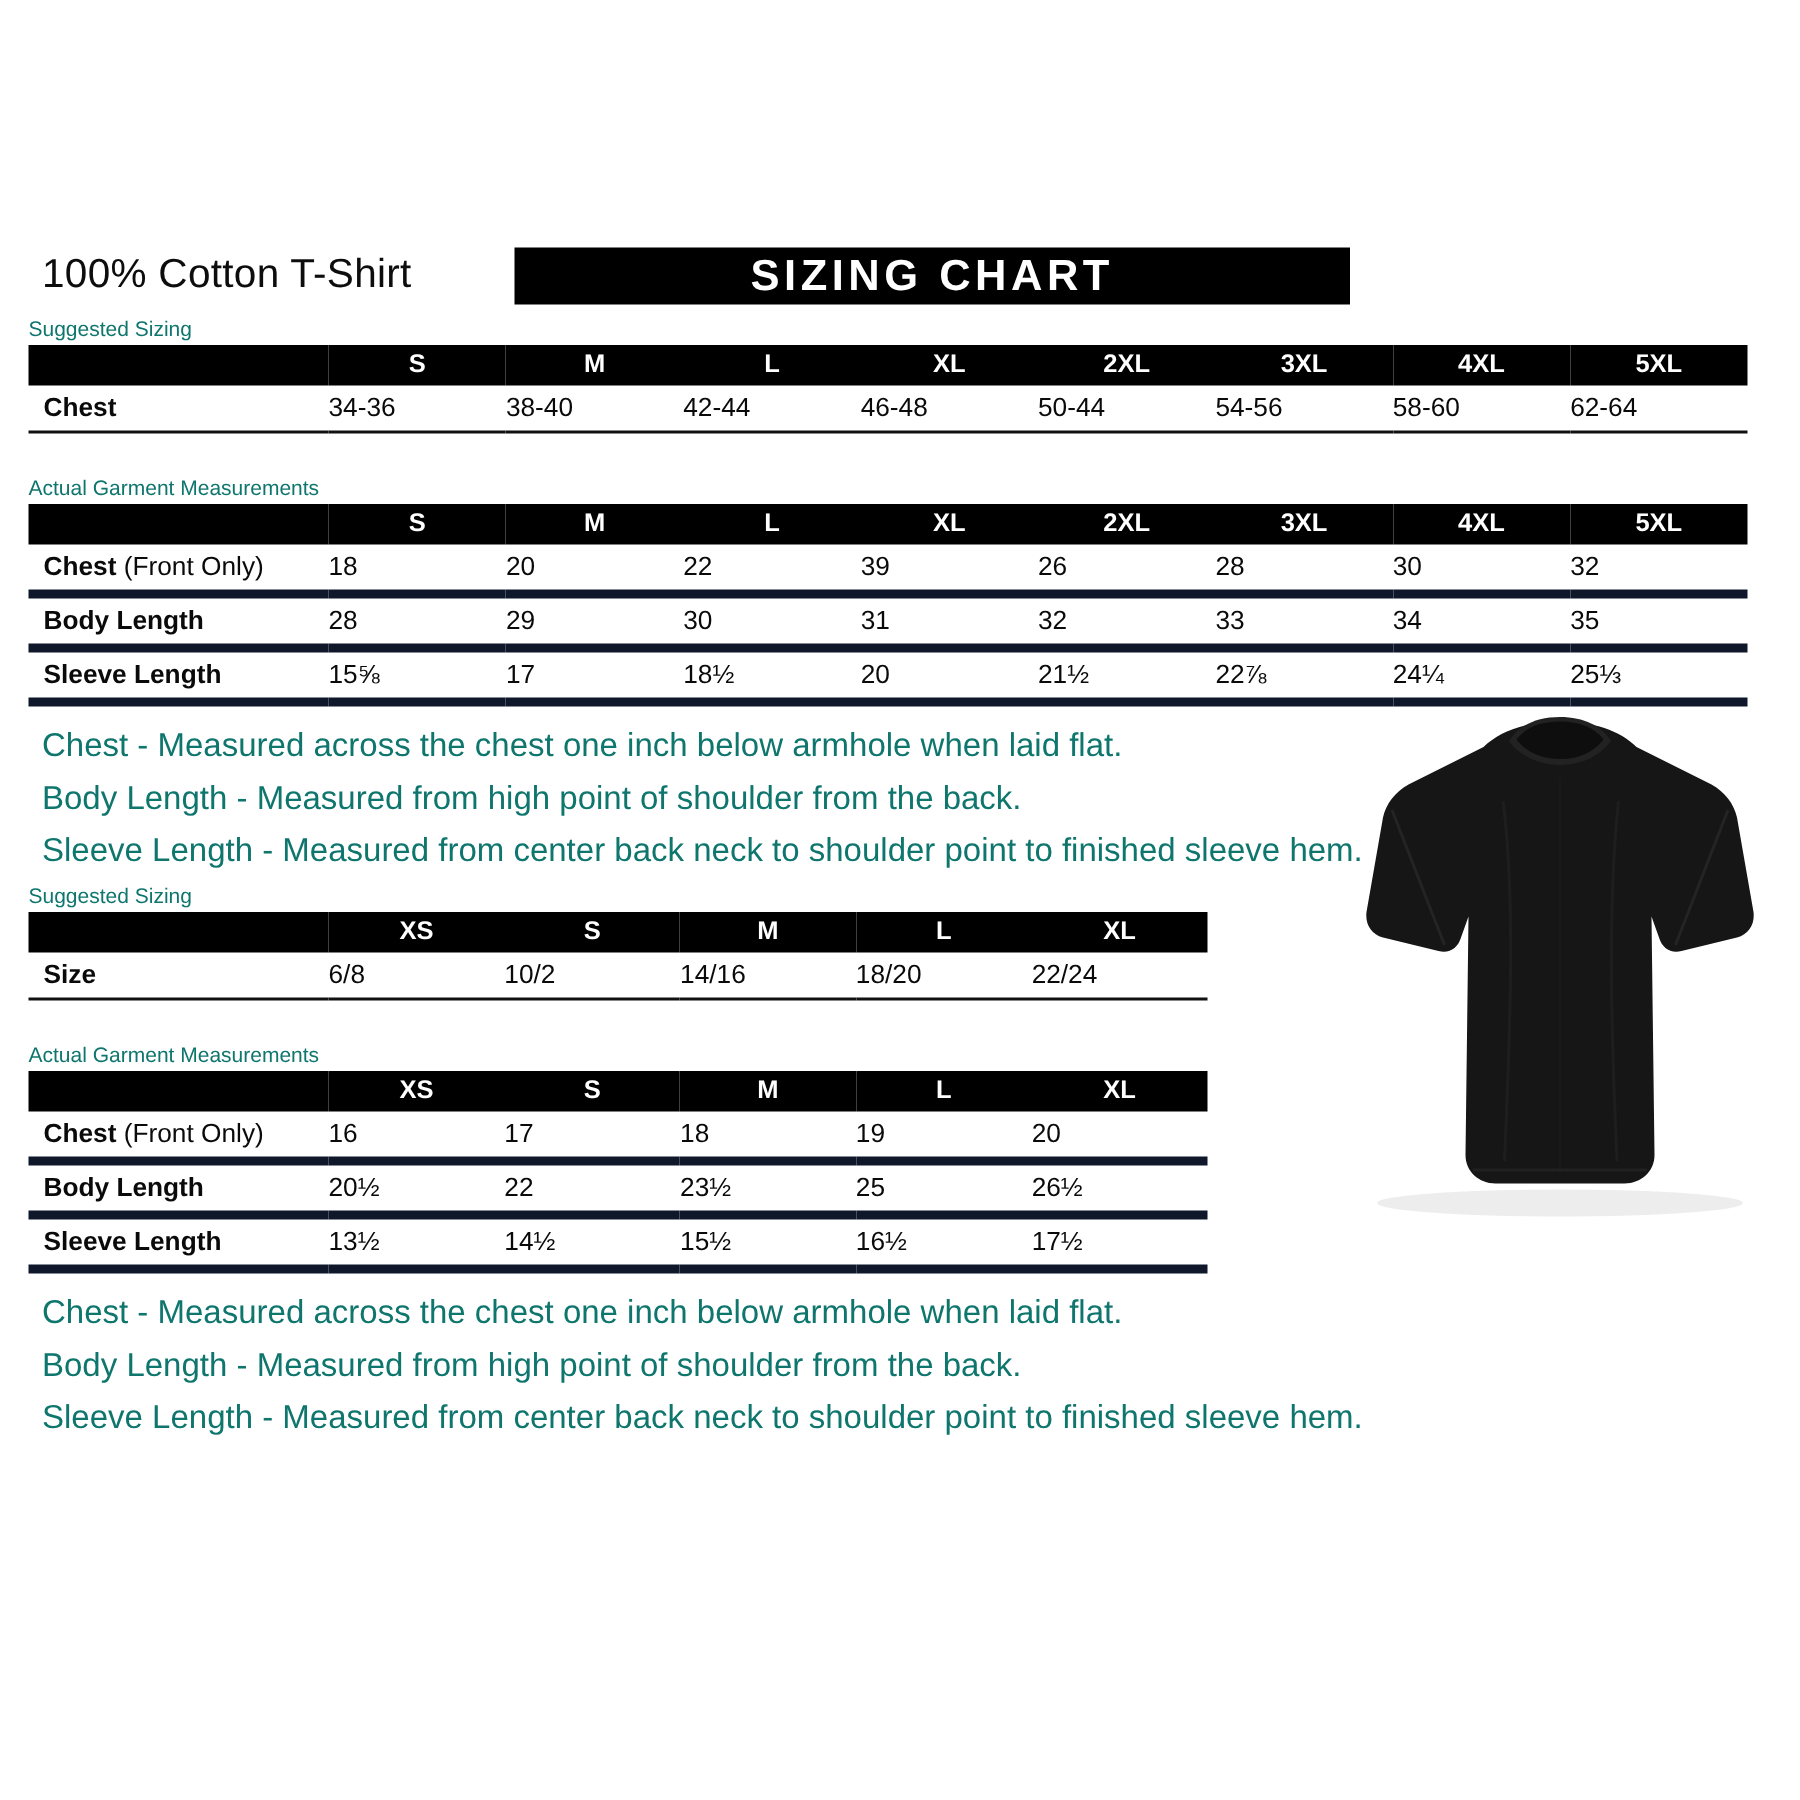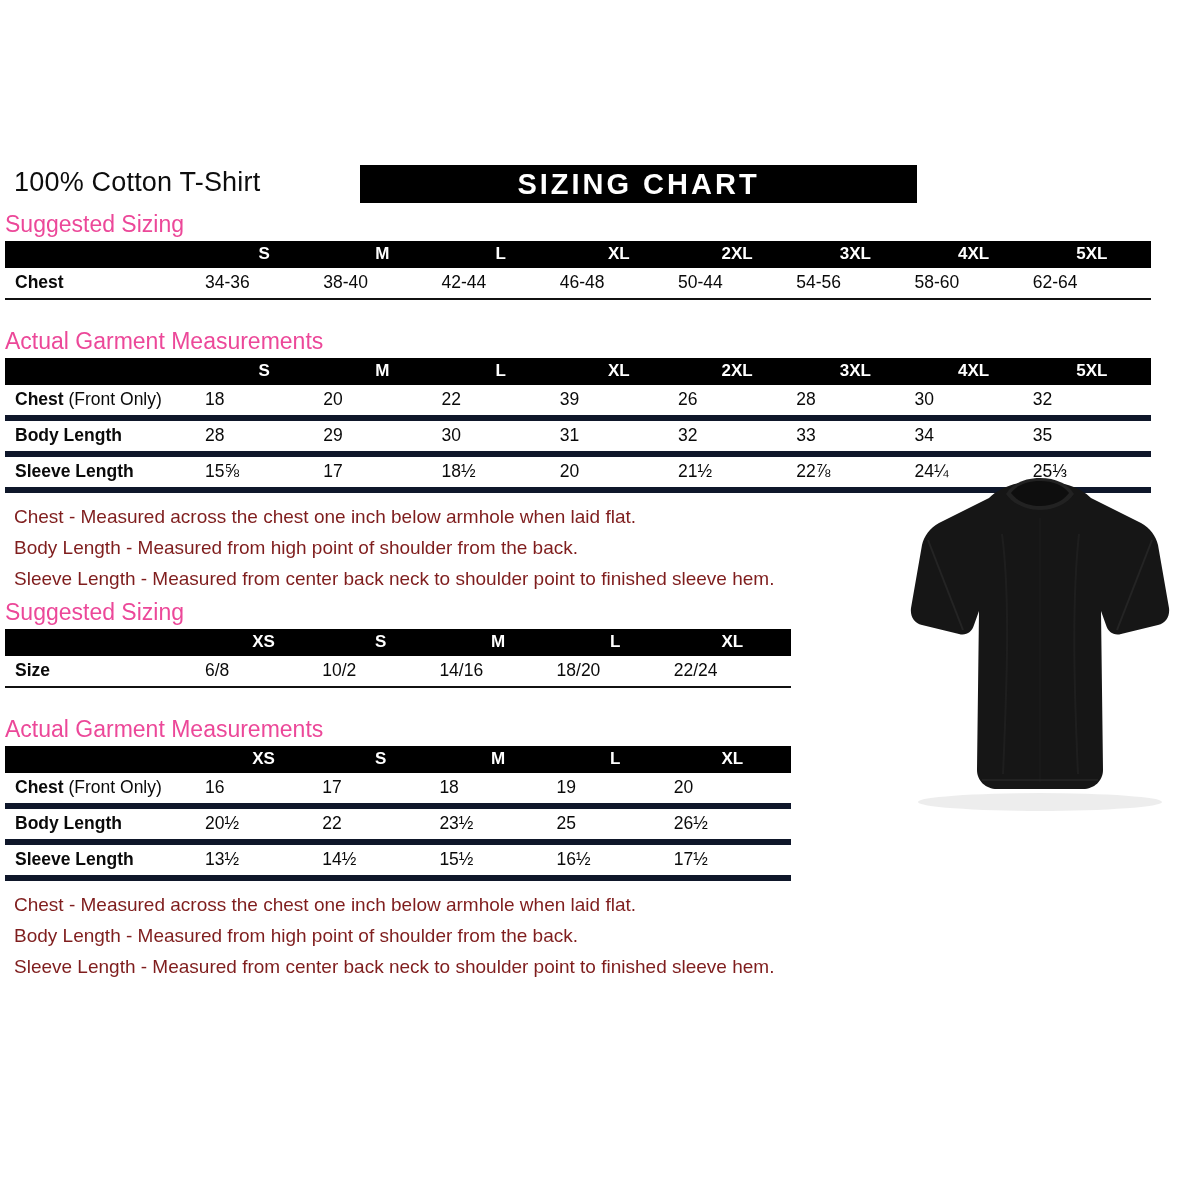--- a/index.html
+++ b/index.html
@@ -1,43 +1,43 @@
 <!DOCTYPE html>
 <html><head>
 <meta charset="utf-8">
 <style>
   * { box-sizing: border-box; }
   html,body { margin:0; padding:0; }
   body {
     width:1200px; height:1200px; background:#ffffff;
     font-family:"Liberation Sans", sans-serif; color:#000;
   }
-  .page { position:relative; width:1200px; height:1200px; padding:165px 0 0 5px; overflow:hidden; }
+  .page { position:relative; width:1200px; height:1200px; padding:165px 0 0 19px; overflow:hidden; }
 
   .header-row { position:relative; height:44px; }
   .adult-title { position:absolute; left:9px; top:2px; margin:0; font-size:27px; font-weight:400; letter-spacing:0.2px; color:#0d0d0d; }
-  .banner { position:absolute; left:355px; top:0; width:557px; height:38px; background:#000;
+  .banner { position:absolute; left:324px; top:0; width:557px; height:38px; background:#000;
             display:flex; align-items:center; justify-content:center; }
   .banner span { color:#fff; font-size:29px; font-weight:700; letter-spacing:3px; }
 
-  .section-label { font-size:23px; color:#ec4899; margin:2px 0 3px 0; }
+  .section-label { font-size:14px; color:#0f766e; margin:2px 0 3px 0; }
   .gap-lg { margin-top:28px; }
 
   table.tbl { border-collapse:collapse; table-layout:fixed; margin-top:3px; }
   .tbl-adult { width:1146px; }
   .tbl-youth { width:786px; }
   .tbl thead th { background:#000; color:#fff; font-weight:700; font-size:17px; padding:3px 0 4px; text-align:center; }
   .tbl tbody td, .tbl tbody th { font-size:17.5px; font-weight:400; padding:4px 0 5px; color:#0a0a0a; }
   .tbl .label-col { width:200px; text-align:left; padding-left:10px; }
   .tbl tbody .label-col b { font-weight:700;text-align:right; }
   .tbl tbody tr { border-bottom:6px solid #0f172a; }
   .tbl-suggested tbody tr { border-bottom:2px solid #111; }
 
   .notes { margin:13px 0 0 9px; }
-  .notes p { margin:0 0 9px 0; font-size:19px; color:#7f1d1d; }
+  .notes p { margin:0 0 9px 0; font-size:22px; color:#0f766e; }
 
   .youth-title { margin:14px 0 12px 0; font-size:27px; font-weight:700; color:#0d0d0d; }
 
   .tshirt { position:absolute; left:890px; top:472px; width:300px; height:345px; }
 </style>
 </head>
 <body>
 
 <div class="page">
 

